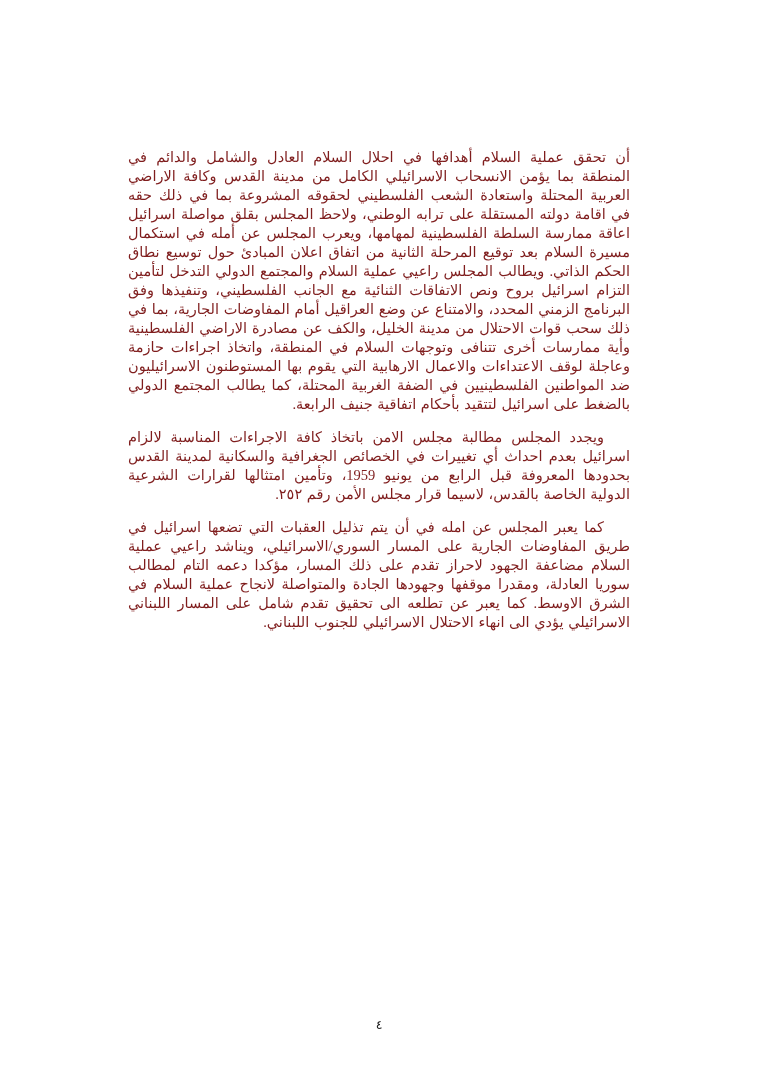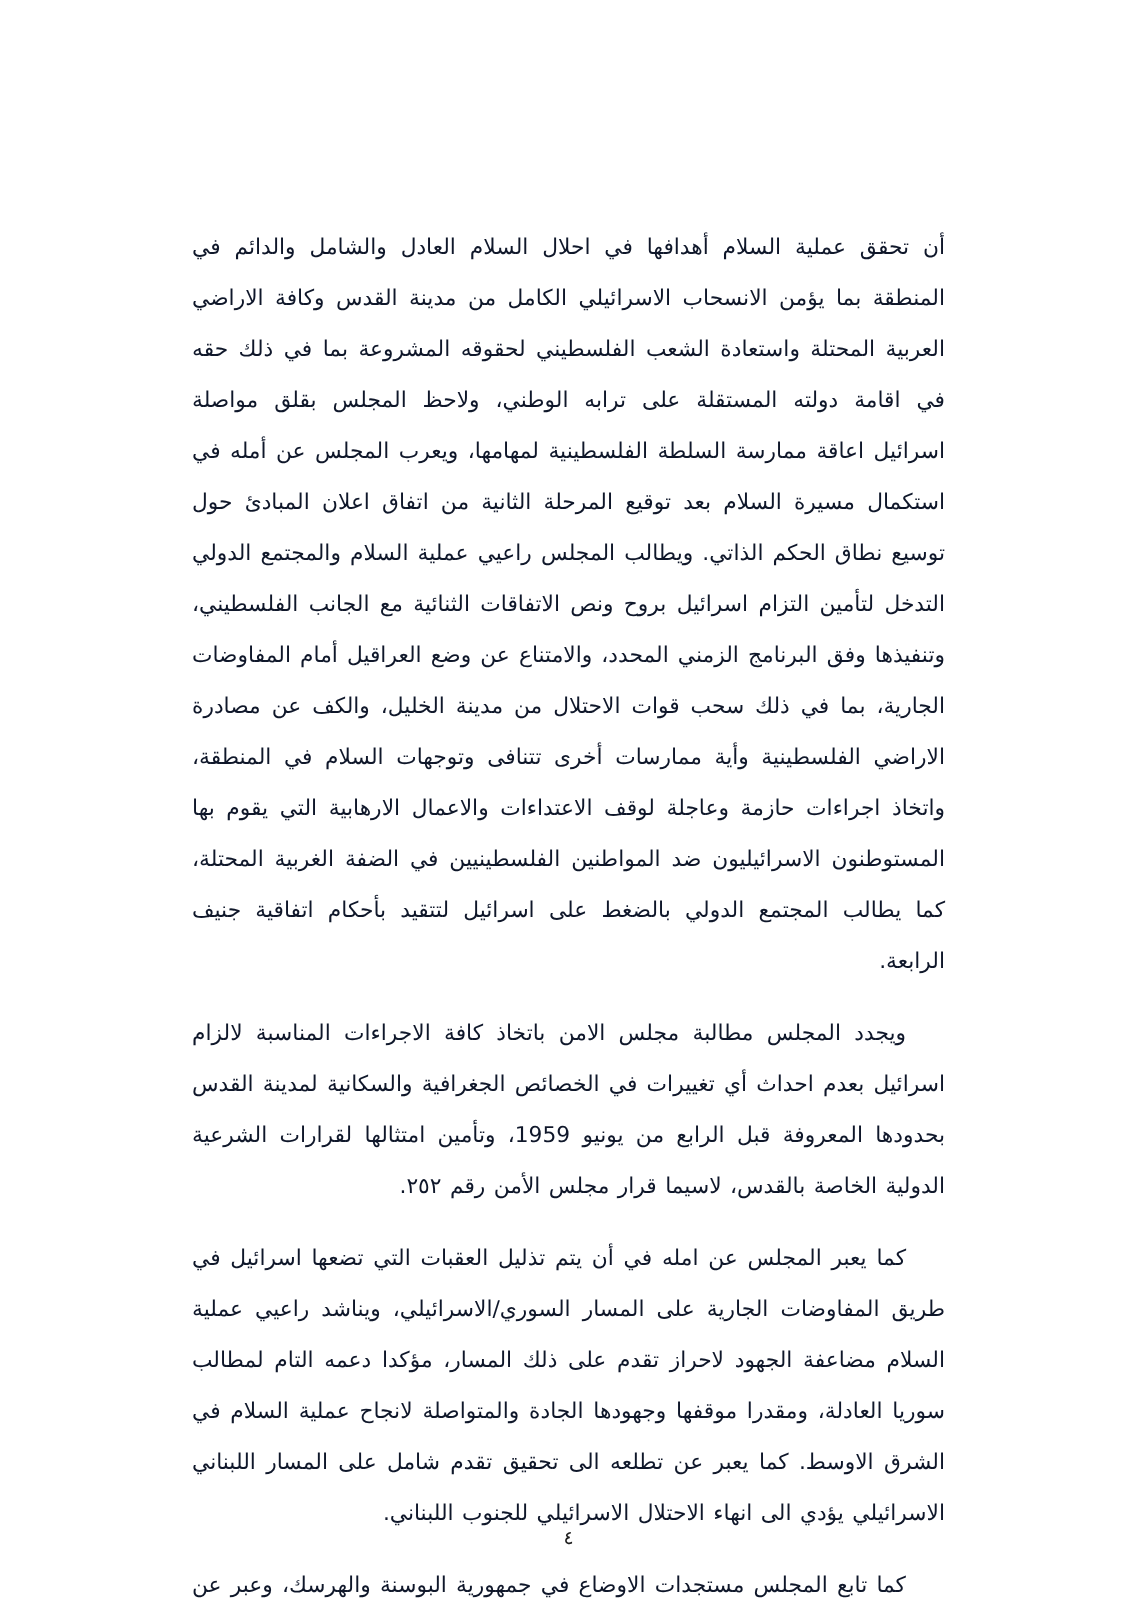--- a/index.html
+++ b/index.html
@@ -22,25 +22,26 @@
   .text-block {
     position: absolute;
     top: 148px;
     right: 128px;
     width: 502px;
     direction: rtl;
   }
   .para {
     margin: 0 0 14px 0;
     font-size: 14.5px;
-    line-height: 34px;
-    color: #0f172a;
+    line-height: 19px;
+    color: #7f1d1d;
     text-align: justify;
     text-justify: inter-word;
     word-spacing: 1px;
+    font-family: Liberation Serif, serif;
   }
   .para.indent {
     text-indent: 26px;
   }
   .page-number {
     position: absolute;
     bottom: 46px;
     left: 0;
     right: 0;
     text-align: center;
@@ -54,18 +55,17 @@
 
 <div class="page">
 
   <div class="text-block">
     <p class="para">أن تحقق عملية السلام أهدافها في احلال السلام العادل والشامل والدائم في المنطقة بما يؤمن الانسحاب الاسرائيلي الكامل من مدينة القدس وكافة الاراضي العربية المحتلة واستعادة الشعب الفلسطيني لحقوقه المشروعة بما في ذلك حقه في اقامة دولته المستقلة على ترابه الوطني، ولاحظ المجلس بقلق مواصلة اسرائيل اعاقة ممارسة السلطة الفلسطينية لمهامها، ويعرب المجلس عن أمله في استكمال مسيرة السلام بعد توقيع المرحلة الثانية من اتفاق اعلان المبادئ حول توسيع نطاق الحكم الذاتي. ويطالب المجلس راعيي عملية السلام والمجتمع الدولي التدخل لتأمين التزام اسرائيل بروح ونص الاتفاقات الثنائية مع الجانب الفلسطيني، وتنفيذها وفق البرنامج الزمني المحدد، والامتناع عن وضع العراقيل أمام المفاوضات الجارية، بما في ذلك سحب قوات الاحتلال من مدينة الخليل، والكف عن مصادرة الاراضي الفلسطينية وأية ممارسات أخرى تتنافى وتوجهات السلام في المنطقة، واتخاذ اجراءات حازمة وعاجلة لوقف الاعتداءات والاعمال الارهابية التي يقوم بها المستوطنون الاسرائيليون ضد المواطنين الفلسطينيين في الضفة الغربية المحتلة، كما يطالب المجتمع الدولي بالضغط على اسرائيل لتتقيد بأحكام اتفاقية جنيف الرابعة.</p>
 
     <p class="para indent">ويجدد المجلس مطالبة مجلس الامن باتخاذ كافة الاجراءات المناسبة لالزام اسرائيل بعدم احداث أي تغييرات في الخصائص الجغرافية والسكانية لمدينة القدس بحدودها المعروفة قبل الرابع من يونيو 1959، وتأمين امتثالها لقرارات الشرعية الدولية الخاصة بالقدس، لاسيما قرار مجلس الأمن رقم ٢٥٢.</p>
 
     <p class="para indent">كما يعبر المجلس عن امله في أن يتم تذليل العقبات التي تضعها اسرائيل في طريق المفاوضات الجارية على المسار السوري/الاسرائيلي، ويناشد راعيي عملية السلام مضاعفة الجهود لاحراز تقدم على ذلك المسار، مؤكدا دعمه التام لمطالب سوريا العادلة، ومقدرا موقفها وجهودها الجادة والمتواصلة لانجاح عملية السلام في الشرق الاوسط. كما يعبر عن تطلعه الى تحقيق تقدم شامل على المسار اللبناني الاسرائيلي يؤدي الى انهاء الاحتلال الاسرائيلي للجنوب اللبناني.</p>
 
-    <p class="para indent">كما تابع المجلس مستجدات الاوضاع في جمهورية البوسنة والهرسك، وعبر عن ترحيبه باتفاق المبادئ الذي توصلت اليه الاطراف المعنية، مشيدا بالجهود والتحركات الجادة التي بذلتها</p>
   </div>
 
   <div class="page-number">٤</div>
 
 </div>
 
 </body></html>

